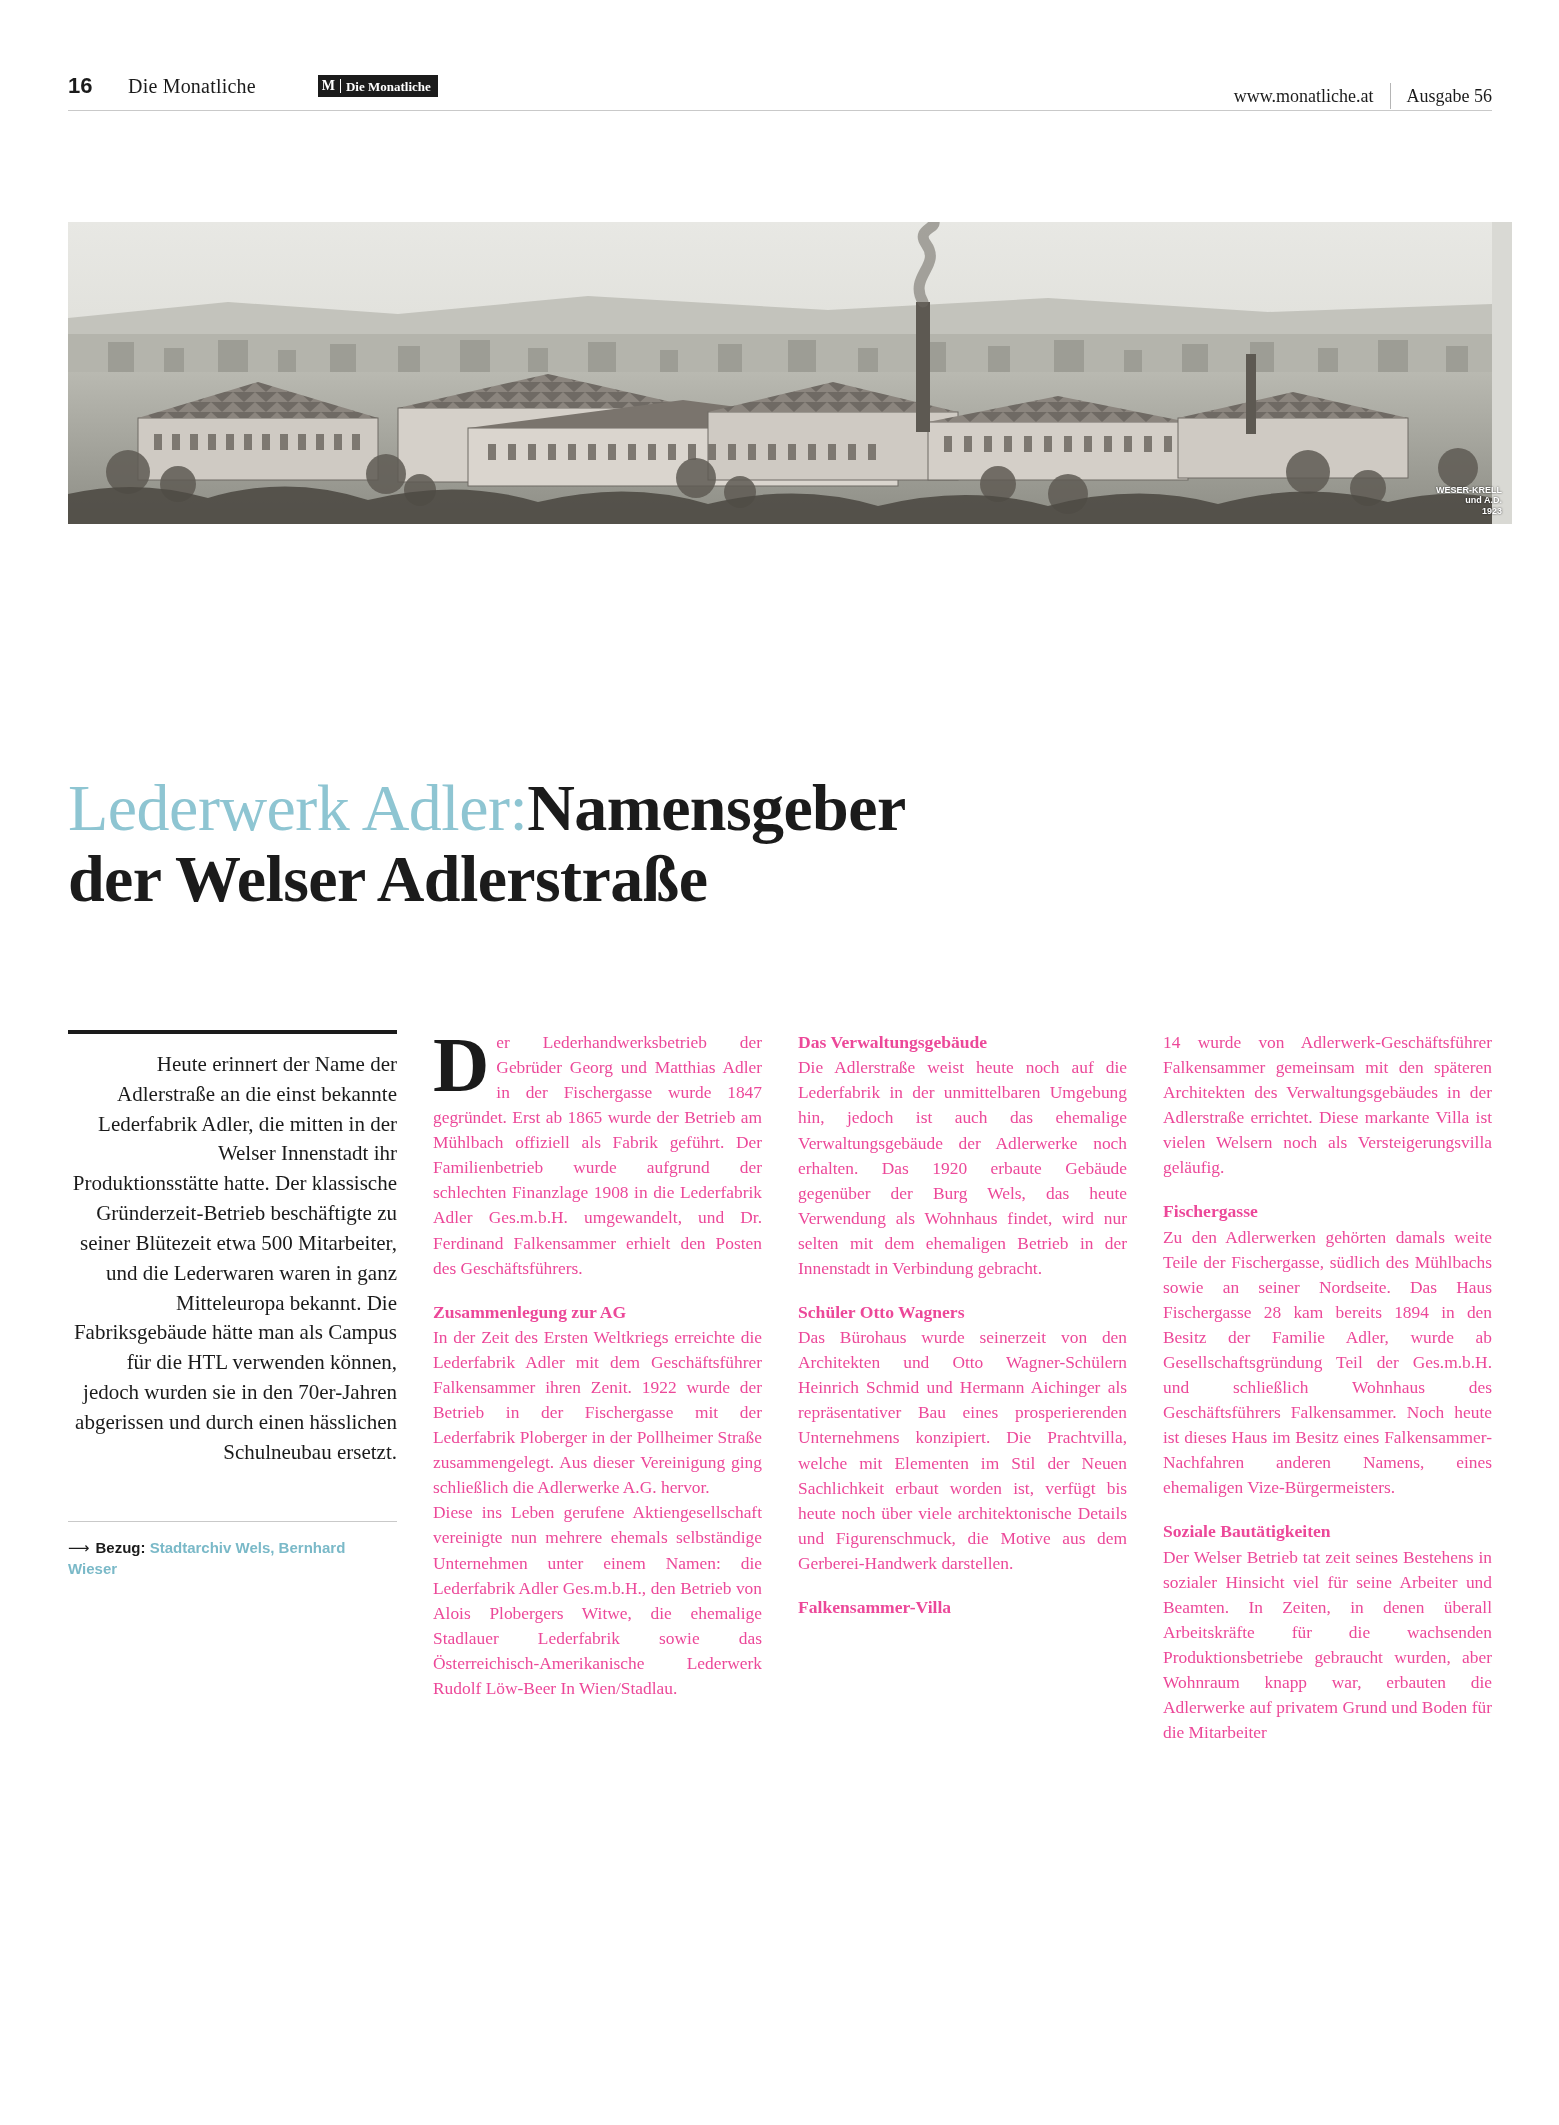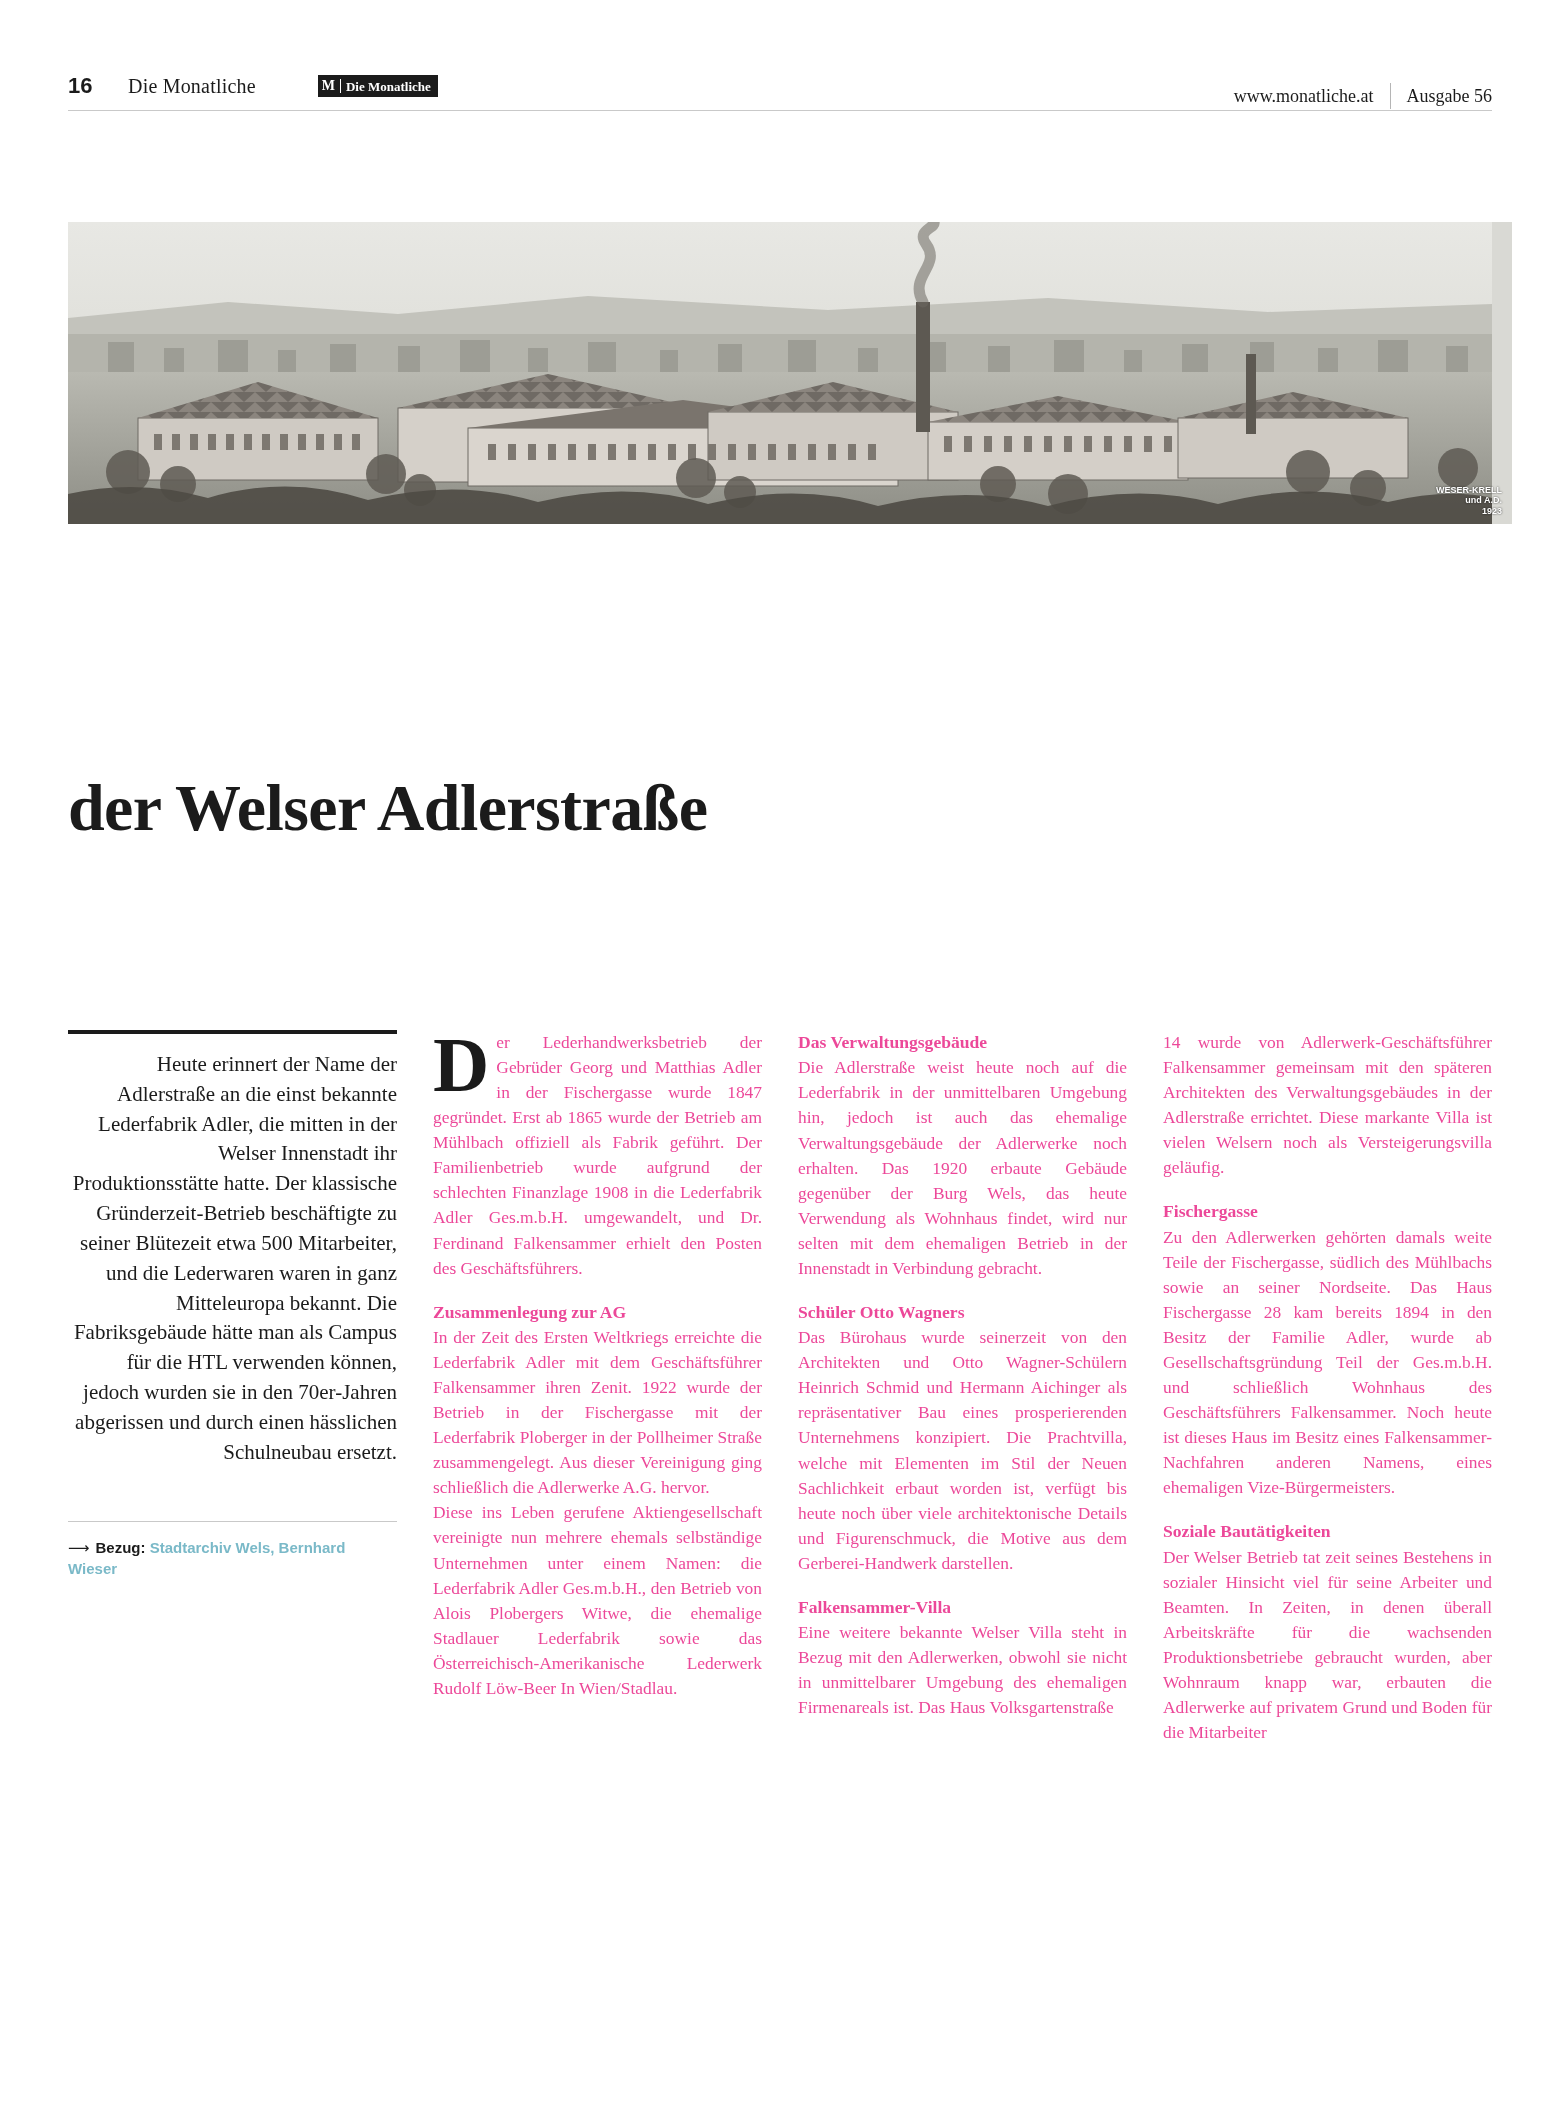--- a/index.html
+++ b/index.html
@@ -366,20 +366,23 @@
       <path d="M0 302 L0 272 Q 70 256 140 276 Q 220 252 300 278 Q 390 256 470 280 Q 560 258 640 282 Q 730 260 810 284 Q 900 262 980 284 Q 1070 260 1150 282 Q 1240 258 1320 280 Q 1380 266 1424 276 L1424 302 Z" fill="#4e4a44" opacity="0.9"></path>
     </svg>
     <div class="hero-credit">
       <div>WESER-KRELL</div>
       <div>und A.D.</div>
       <div>1923</div>
     </div>
   </div>
 
   <h1 class="headline">
+    <span class="headline-line">
+      <span class="kicker">Lederwerk Adler:</span><span class="headline-main">Namensgeber</span>
+    </span>
     <span class="headline-line headline-main">der Welser Adlerstraße</span>
   </h1>
 
   <div class="cols">
 
     <div class="col">
       <div class="lead-rule"></div>
       <div class="lead-text">Heute erinnert der Name der Adlerstraße an die einst bekannte Lederfabrik Adler, die mitten in der Welser Innenstadt ihr Produktionsstätte hatte. Der klassische Gründerzeit-Betrieb beschäftigte zu seiner Blütezeit etwa 500 Mitarbeiter, und die Lederwaren waren in ganz Mitteleuropa bekannt. Die Fabriksgebäude hätte man als Campus für die HTL verwenden können, jedoch wurden sie in den 70er-Jahren abgerissen und durch einen hässlichen Schulneubau ersetzt.</div>
       <div class="credit-block">
         <span class="credit-arrow">⟶</span><span class="credit-label">Bezug:</span>
@@ -393,21 +396,20 @@
       <p>In der Zeit des Ersten Weltkriegs erreichte die Lederfabrik Adler mit dem Geschäftsführer Falkensammer ihren Zenit. 1922 wurde der Betrieb in der Fischergasse mit der Lederfabrik Ploberger in der Pollheimer Straße zusammengelegt. Aus dieser Vereinigung ging schließlich die Adlerwerke A.G. hervor.</p>
       <p>Diese ins Leben gerufene Aktiengesellschaft vereinigte nun mehrere ehemals selbständige Unternehmen unter einem Namen: die Lederfabrik Adler Ges.m.b.H., den Betrieb von Alois Plobergers Witwe, die ehemalige Stadlauer Lederfabrik sowie das Österreichisch-Amerikanische Lederwerk Rudolf Löw-Beer In Wien/Stadlau.</p>
     </div>
 
     <div class="col body-col">
       <p class="subhead" style="margin-top:0 !important;">Das Verwaltungsgebäude</p>
       <p>Die Adlerstraße weist heute noch auf die Lederfabrik in der unmittelbaren Umgebung hin, jedoch ist auch das ehemalige Verwaltungsgebäude der Adlerwerke noch erhalten. Das 1920 erbaute Gebäude gegenüber der Burg Wels, das heute Verwendung als Wohnhaus findet, wird nur selten mit dem ehemaligen Betrieb in der Innenstadt in Verbindung gebracht.</p>
       <p class="subhead">Schüler Otto Wagners</p>
       <p>Das Bürohaus wurde seinerzeit von den Architekten und Otto Wagner-Schülern Heinrich Schmid und Hermann Aichinger als repräsentativer Bau eines prosperierenden Unternehmens konzipiert. Die Prachtvilla, welche mit Elementen im Stil der Neuen Sachlichkeit erbaut worden ist, verfügt bis heute noch über viele architektonische Details und Figurenschmuck, die Motive aus dem Gerberei-Handwerk darstellen.</p>
       <p class="subhead">Falkensammer-Villa</p>
-      <p>Eine weitere bekannte Welser Villa steht in Bezug mit den Adlerwerken, obwohl sie nicht in unmittelbarer Umgebung des ehemaligen Firmenareals ist. Das Haus Volksgartenstraße</p>
     </div>
 
     <div class="col body-col">
       <p>14 wurde von Adlerwerk-Geschäftsführer Falkensammer gemeinsam mit den späteren Architekten des Verwaltungsgebäudes in der Adlerstraße errichtet. Diese markante Villa ist vielen Welsern noch als Versteigerungsvilla geläufig.</p>
       <p class="subhead">Fischergasse</p>
       <p>Zu den Adlerwerken gehörten damals weite Teile der Fischergasse, südlich des Mühlbachs sowie an seiner Nordseite. Das Haus Fischergasse 28 kam bereits 1894 in den Besitz der Familie Adler, wurde ab Gesellschaftsgründung Teil der Ges.m.b.H. und schließlich Wohnhaus des Geschäftsführers Falkensammer. Noch heute ist dieses Haus im Besitz eines Falkensammer-Nachfahren anderen Namens, eines ehemaligen Vize-Bürgermeisters.</p>
       <p class="subhead">Soziale Bautätigkeiten</p>
       <p>Der Welser Betrieb tat zeit seines Bestehens in sozialer Hinsicht viel für seine Arbeiter und Beamten. In Zeiten, in denen überall Arbeitskräfte für die wachsenden Produktionsbetriebe gebraucht wurden, aber Wohnraum knapp war, erbauten die Adlerwerke auf privatem Grund und Boden für die Mitarbeiter</p>
     </div>
 

